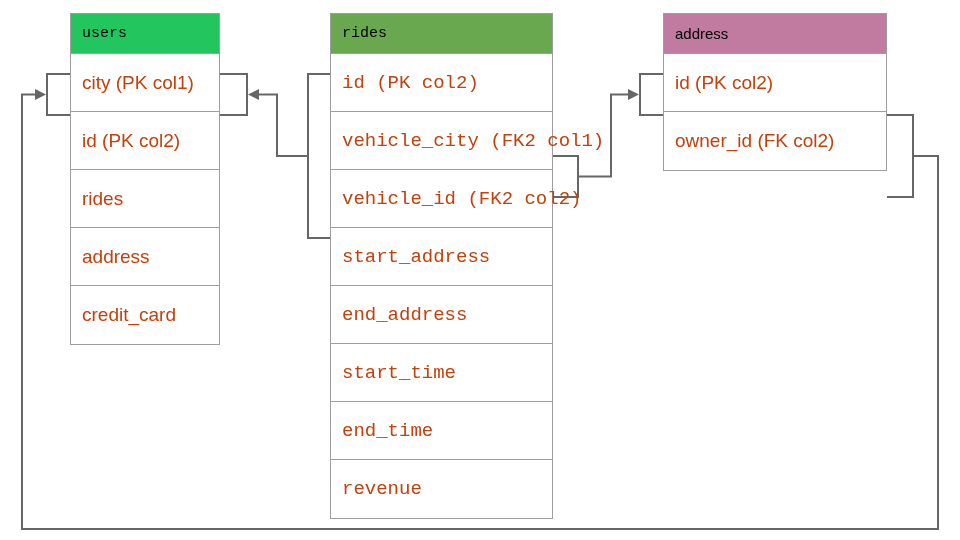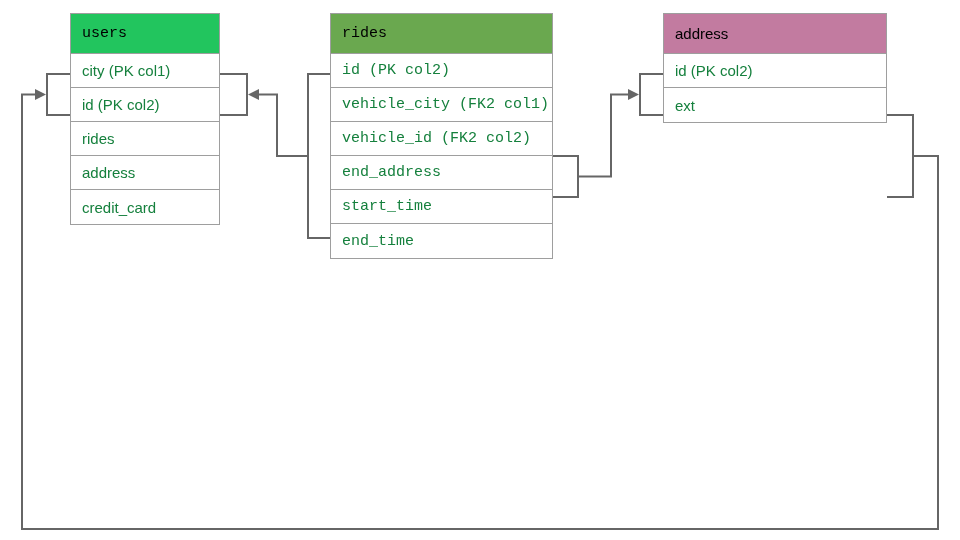--- a/index.html
+++ b/index.html
@@ -10,23 +10,23 @@
   .tbl{
     position:absolute;background:#ffffff;border:1px solid #9e9e9e;
     box-sizing:border-box;z-index:2;
   }
   .tbl-header{
     height:40px;display:flex;align-items:center;padding-left:11px;
     border-bottom:1px solid #9e9e9e;box-sizing:border-box;
     font-size:15px;color:#000;
   }
   .tbl-row{
-    height:34px;display:flex;align-items:center;padding-left:11px;
+    height:58px;display:flex;align-items:center;padding-left:11px;
     border-bottom:1px solid #9e9e9e;box-sizing:border-box;
-    font-size:15px;color:#15803d;background:#fff;white-space:nowrap;
+    font-size:19px;color:#c2410c;background:#fff;white-space:nowrap;
   }
   .tbl .tbl-row:last-child{border-bottom:none;}
   #tbl-users{left:70px;top:13px;width:150px;}
   #tbl-rides{left:330px;top:13px;width:223px;font-family:Liberation Mono, monospace;}
   #tbl-vehicles{left:663px;top:13px;width:224px;}
   svg.connectors{position:absolute;left:0;top:0;z-index:1;pointer-events:none;}
   svg.connectors path{fill:none;stroke:#666666;stroke-width:2;}
   svg.connectors polygon{fill:#666666;stroke:none;}
 </style>
 </head>
@@ -65,24 +65,26 @@
       <div class="tbl-row">rides</div>
       <div class="tbl-row">address</div>
       <div class="tbl-row">credit_card</div>
     </div>
 
   <div class="tbl" id="tbl-rides">
     <div class="tbl-header" style="background: rgb(106, 168, 79);">rides</div>
       <div class="tbl-row">id (PK col2)</div>
       <div class="tbl-row">vehicle_city (FK2 col1)</div>
       <div class="tbl-row">vehicle_id (FK2 col2)</div>
+      <div class="tbl-row">start_address</div>
       <div class="tbl-row">end_address</div>
       <div class="tbl-row">start_time</div>
       <div class="tbl-row">end_time</div>
+      <div class="tbl-row">revenue</div>
     </div>
 
   <div class="tbl" id="tbl-vehicles">
     <div class="tbl-header" style="background: rgb(194, 123, 160);">address</div>
       <div class="tbl-row">id (PK col2)</div>
-      <div class="tbl-row">ext</div>
+      <div class="tbl-row">owner_id (FK col2)</div>
     </div>
 
 </div>
 
 </body></html>

